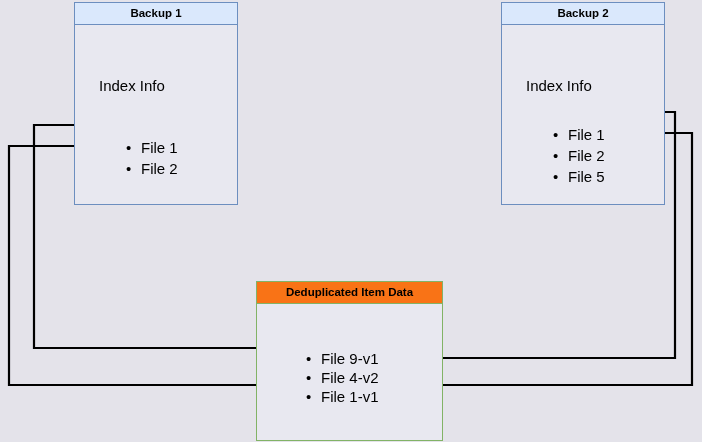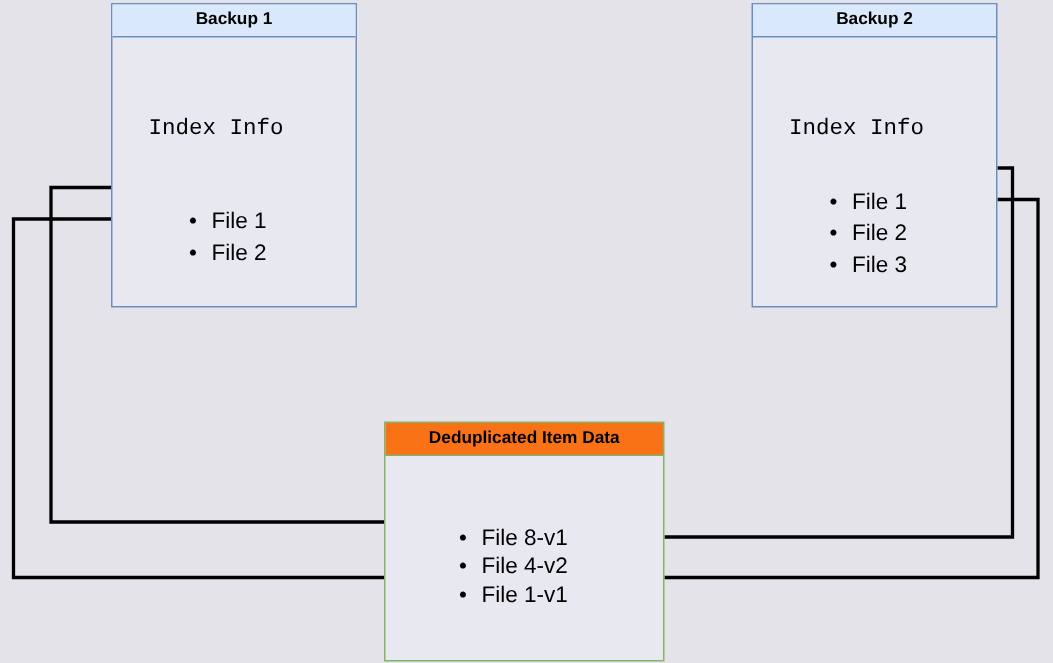--- a/index.html
+++ b/index.html
@@ -55,21 +55,20 @@
   }
   .box-body {
     position: relative;
     height: calc(100% - 22px);
   }
   .index-label {
     position: absolute;
     font-size: 15px;
     color: #000;
     white-space: nowrap;
-    font-family: Liberation Mono, monospace;
   }
   ul.file-list {
     position: absolute;
     margin: 0;
     padding: 0;
     list-style: none;
   }
   ul.file-list li {
     position: relative;
     font-size: 15px;
@@ -127,29 +126,29 @@
     </div>
   </div>
 
   <div class="box" style="left:472px; top:2px; width:164px; height:203px;margin-left:29px;">
     <div class="box-header">Backup 2</div>
     <div class="box-body">
       <div class="index-label" style="left:24px; top:52px;">Index Info</div>
       <ul class="file-list" style="left:51px; top:99px;">
         <li>File 1</li>
         <li>File 2</li>
-        <li>File 3</li>
+        <li>File 5</li>
       </ul>
     </div>
   </div>
 
   <div class="box green" style="left:256px; top:281px; width:187px; height:160px;">
     <div class="box-header">Deduplicated Item Data</div>
     <div class="box-body">
       <ul class="file-list dedup" style="left:49px; top:45px;">
-        <li>File 8-v1</li>
+        <li>File 9-v1</li>
         <li>File 4-v2</li>
         <li>File 1-v1</li>
       </ul>
     </div>
   </div>
 
 </div>
 
 </body></html>

